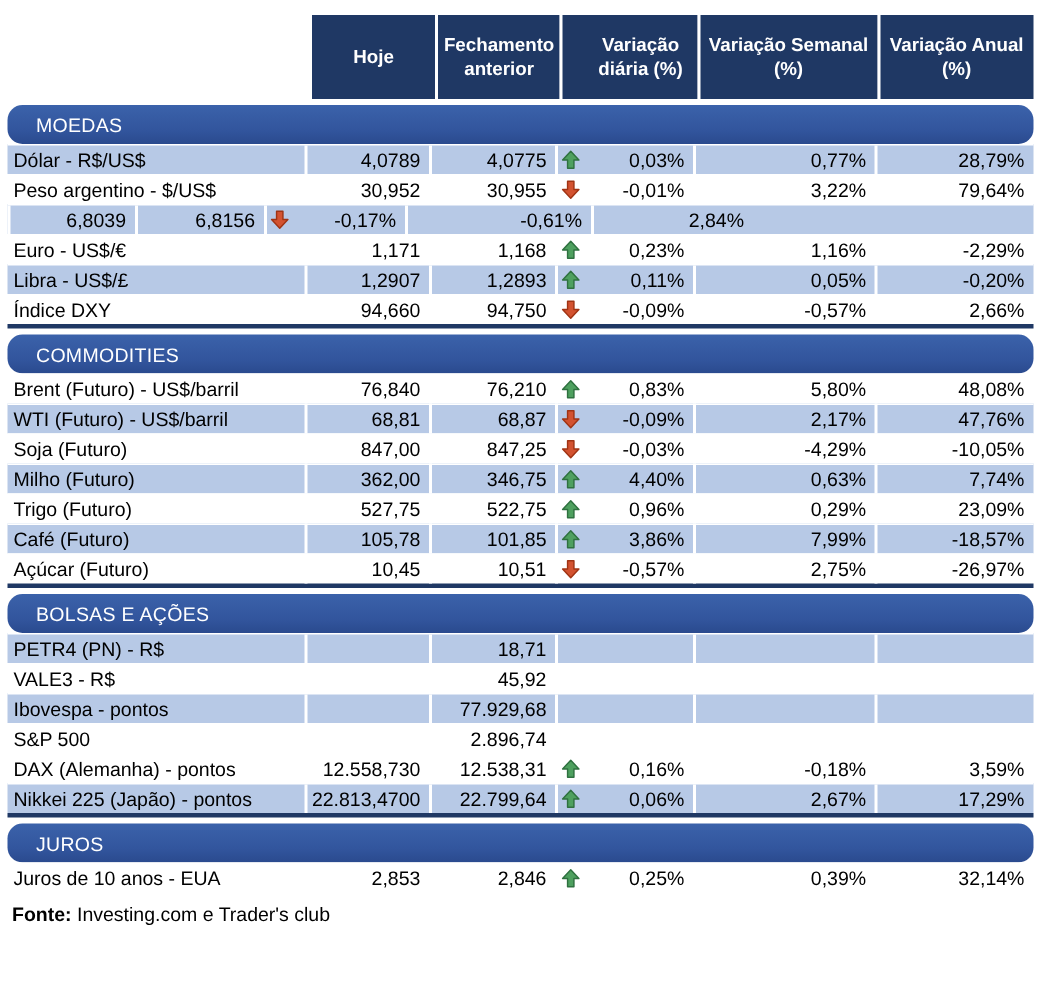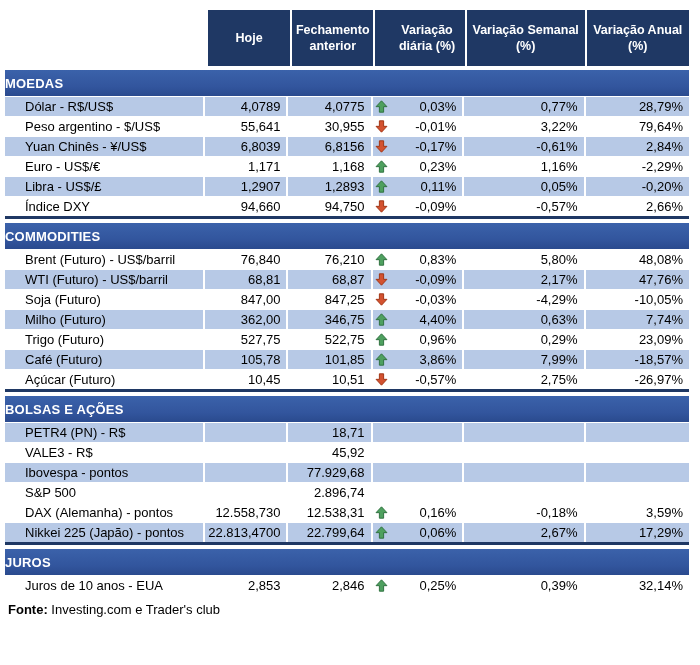--- a/index.html
+++ b/index.html
@@ -41,45 +41,46 @@
   .w-diaria{width:94px;padding-left:16px;}
   .w-semanal{width:124px;}
   .w-anual{width:108px;}
   
   .section-bar{
     box-sizing:border-box;
     height:26px;
     margin-top:4px;
     background:linear-gradient(180deg,#3B62AA 0%,#32559D 65%,#2A4A8E 100%);
     color:#fff;
-    font-weight:bold;
+    font-weight:normal;
     font-size:13px;
     letter-spacing:.2px;
     display:flex;
     align-items:center;
-    padding-left:0;
+    padding-left:19px;
+    border-radius:10px;
   }
   
   .row{
     box-sizing:border-box;
     display:flex;
     height:20px;
     border-top:1px solid #ffffff;
   }
   .row.shaded{background:#B7C9E6;}
   .row.plain{background:#ffffff;}
   .cell{
     box-sizing:border-box;
     font-size:13px;
     display:flex;
     align-items:center;
     white-space:nowrap;
     overflow:hidden;
   }
-  .cell.label{width:203px;padding-left:20px;}
+  .cell.label{width:203px;padding-left:4px;}
   .cell.num{justify-content:flex-end;padding-right:6px;border-left:2px solid #ffffff;}
   .cell.diaria{justify-content:space-between;padding-left:2px;}
   .trend{width:15px;height:16px;display:flex;align-items:center;}
   .trend svg{display:block;}
   
   .divider{height:3px;background:#1F3864;}
   .footer{
     margin-top:7px;
     padding-left:3px;
     font-size:13px;
@@ -113,35 +114,34 @@
               <path d="M8 1 L14.7 8.2 H10.6 V15 H5.4 V8.2 H1.3 Z" fill="#4EA05F" stroke="#2F7140" stroke-width="1.2" stroke-linejoin="round"></path>
             </svg>
           </span>
           <span>0,03%</span>
         </div>
         <div class="cell num w-semanal">0,77%</div>
         <div class="cell num w-anual">28,79%</div>
       </div>
       <div class="row plain">
         <div class="cell label">Peso argentino - $/US$</div>
-        <div class="cell num w-hoje">55,641</div>
+        <div class="cell num w-hoje">30,952</div>
         <div class="cell num w-fech">30,955</div>
         <div class="cell num w-diaria diaria">
           <span class="trend">
             <svg width="13" height="15" viewBox="0 0 16 16">
               <path d="M8 15 L1.3 7.8 H5.4 V1 H10.6 V7.8 H14.7 Z" fill="#D35230" stroke="#A03414" stroke-width="1.2" stroke-linejoin="round"></path>
             </svg>
           </span>
           <span>-0,01%</span>
         </div>
         <div class="cell num w-semanal">3,22%</div>
         <div class="cell num w-anual">79,64%</div>
       </div>
       <div class="row shaded">
-        <div class="cell label">Yuan Chinês - ¥/US$</div>
         <div class="cell num w-hoje">6,8039</div>
         <div class="cell num w-fech">6,8156</div>
         <div class="cell num w-diaria diaria">
           <span class="trend">
             <svg width="13" height="15" viewBox="0 0 16 16">
               <path d="M8 15 L1.3 7.8 H5.4 V1 H10.6 V7.8 H14.7 Z" fill="#D35230" stroke="#A03414" stroke-width="1.2" stroke-linejoin="round"></path>
             </svg>
           </span>
           <span>-0,17%</span>
         </div>

